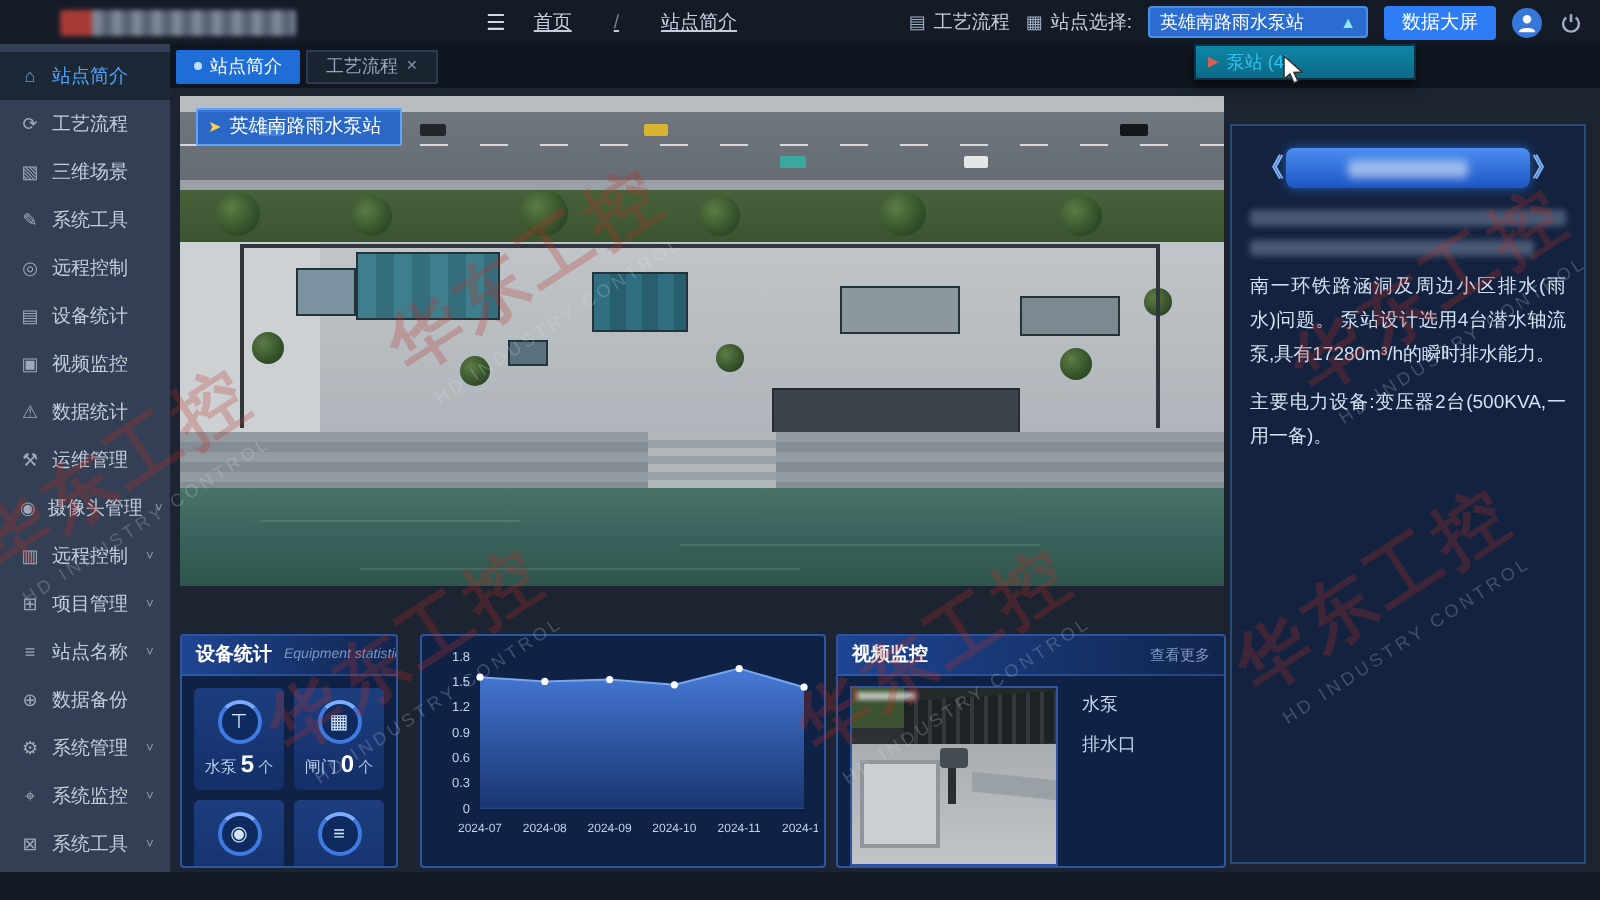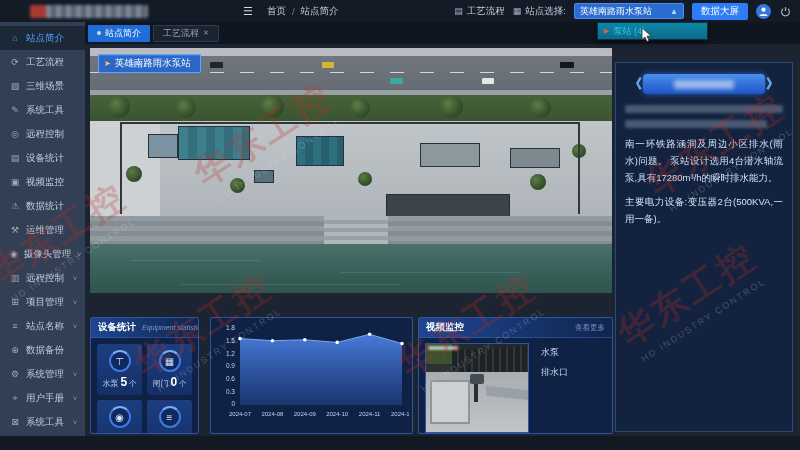--- a/index.html
+++ b/index.html
@@ -6,21 +6,21 @@
   html,body{width:800px;height:450px;overflow:hidden;background:#10151d;}
   body{font-family:"Liberation Sans","DejaVu Sans",sans-serif;}
   #app{position:relative;width:800px;height:450px;background:#1c2432;overflow:hidden;}
 
   
   .header{position:absolute;top:0;left:0;width:800px;height:22px;background:#141b27;display:flex;align-items:center;z-index:30;}
   .logo-redacted{margin-left:30px;width:118px;height:13px;border-radius:2px;display:flex;overflow:hidden;filter:blur(1.4px);}
   .logo-redacted .r1{width:16px;height:100%;background:#a83a34;}
   .logo-redacted .r2{flex:1;background:repeating-linear-gradient(90deg,#7d8694 0 5px,#596374 5px 10px);}
   .hamburger{margin-left:95px;color:#cfd8e6;font-size:11px;cursor:pointer;}
-  .breadcrumb{margin-left:14px;font-size:9.5px;color:#c4cedd;display:flex;gap:6px;align-items:center;}
+  .breadcrumb{margin-left:14px;font-size:9.5px;color:#c4cedd;display:flex;gap:21px;align-items:center;text-decoration:underline;}
   .breadcrumb .sep{color:#76839a;}
   .hright{margin-left:auto;display:flex;align-items:center;gap:8px;margin-right:8px;}
   .hlink{display:flex;align-items:center;gap:4px;font-size:9.5px;color:#c4cedd;cursor:pointer;}
   .hlink .ic{font-size:9px;color:#9fb0c6;}
   .site-select{width:110px;height:16px;background:#2a6cd0;border:1px solid #4a90e8;border-radius:2px;display:flex;align-items:center;padding:0 5px;cursor:pointer;}
   .site-select .val{flex:1;font-size:9px;color:#fff;white-space:nowrap;overflow:hidden;}
   .site-select .caret{font-size:8px;color:#8fe8ff;}
   .btn-bigscreen{height:17px;padding:0 9px;background:#2e7df6;border-radius:2px;color:#fff;font-size:9.5px;display:flex;align-items:center;cursor:pointer;}
   .avatar{width:15px;height:15px;border-radius:50%;background:#3578d9;display:flex;align-items:center;justify-content:center;overflow:hidden;}
   .power{width:13px;height:13px;color:#9fb0c4;display:flex;align-items:center;justify-content:center;cursor:pointer;}
@@ -274,21 +274,21 @@
     </div>
 
     <div class="side-item">
       <span class="ic">⚙</span>
       <span class="lbl">系统管理</span>
       <span class="chev">˅</span>
     </div>
 
     <div class="side-item">
       <span class="ic">⌖</span>
-      <span class="lbl">用户手册</span>
+      <span class="lbl">系统监控</span>
       <span class="chev">˅</span>
     </div>
 
     <div class="side-item">
       <span class="ic">⊠</span>
       <span class="lbl">系统工具</span>
       <span class="chev">˅</span>
     </div>
   </div>
 

